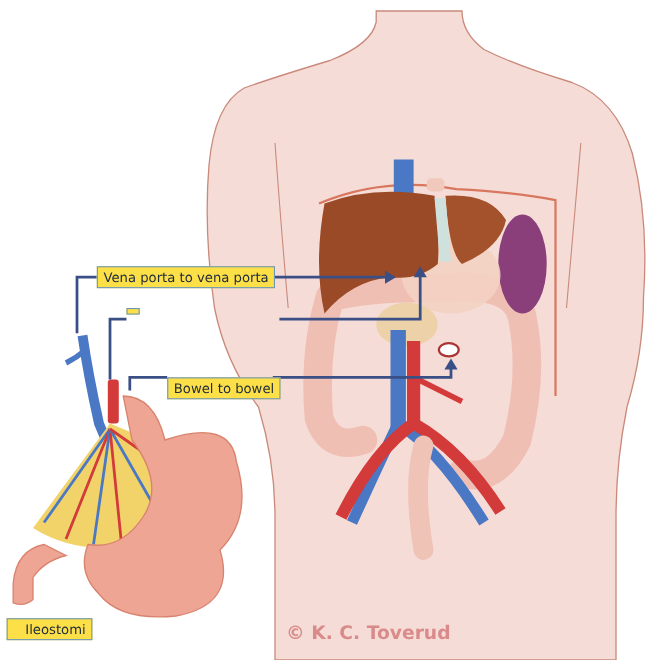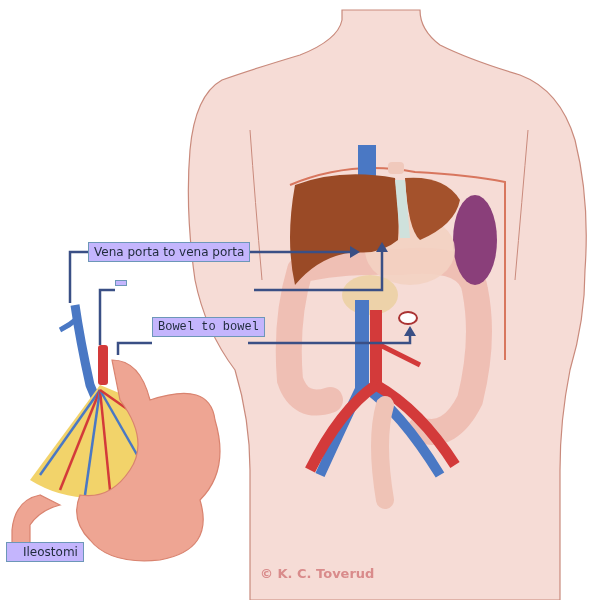--- a/index.html
+++ b/index.html
@@ -1,19 +1,19 @@
 <!DOCTYPE html>
 <html><head>
 <meta charset="utf-8">
 <style>
   html,body{margin:0;padding:0;background:#ffffff;}
   body{width:600px;height:600px;position:relative;overflow:hidden;font-family:"DejaVu Sans", sans-serif;}
   #scene{position:absolute;left:0;top:0;width:600px;height:600px;}
-  .label{position:absolute;background:#c4b5fd;border:1.5px solid #6d97b8;color:#1e2a3a;font-size:12px;line-height:14px;padding:2px 5px;box-sizing:border-box;text-align:center;white-space:nowrap;}
-  .credit{position:absolute;color:#d98b8b;font-weight:bold;font-size:13px;font-family:"DejaVu Sans", sans-serif;}
+  .label{position:absolute;background:#fde047;border:1.5px solid #6d97b8;color:#1e2a3a;font-size:12px;line-height:14px;padding:2px 5px;box-sizing:border-box;text-align:center;white-space:nowrap;}
+  .credit{position:absolute;color:#d98b8b;font-weight:bold;font-size:17px;font-family:"DejaVu Sans", sans-serif;}
 </style>
 </head>
 <body>
 
 <svg id="scene" viewBox="0 0 600 600" xmlns="http://www.w3.org/2000/svg">
 
   <path d="M342 10 L342 20 Q338 40 300 55 Q250 70 222 80 Q195 95 190 150 Q185 210 195 280 Q205 330 235 370 Q250 420 250 470 L250 600 L560 600 L560 470 Q560 420 570 370 Q585 320 585 270 Q590 200 575 140 Q560 90 520 75 Q470 60 440 45 Q420 30 420 10 Z" fill="#f6dcd6" stroke="#c98a7c" stroke-width="1.2"></path>
   <path d="M250 130 Q255 200 262 280" stroke="#c98a7c" fill="none" stroke-width="1"></path>
   <path d="M528 130 Q522 200 515 280" stroke="#c98a7c" fill="none" stroke-width="1"></path>
 
@@ -70,15 +70,15 @@
   <g fill="#3a4f85">
     <polygon points="360,252 350,246 350,258"></polygon>
     <polygon points="382,242 376,252 388,252"></polygon>
     <polygon points="410,326 404,336 416,336"></polygon>
   </g>
 </svg>
 
 <div class="label" style="left:88px;top:242px;">Vena porta to vena porta</div>
 <div class="label" style="left:115px;top:280px;line-height:13px;">
 </div>
-<div class="label" style="left:152px;top:317px;font-family:Liberation Mono, monospace;">Bowel to bowel</div>
-<div class="label" style="left:6px;top:542px;padding-left:16px;">Ileostomi</div>
+<div class="label" style="left:152px;top:343px;">Bowel to bowel</div>
+<div class="label" style="left:6px;top:562px;padding-left:16px;">Ileostomi</div>
 <div class="credit" style="left:260px;top:566px;">© K. C. Toverud</div>
 
 </body></html>

